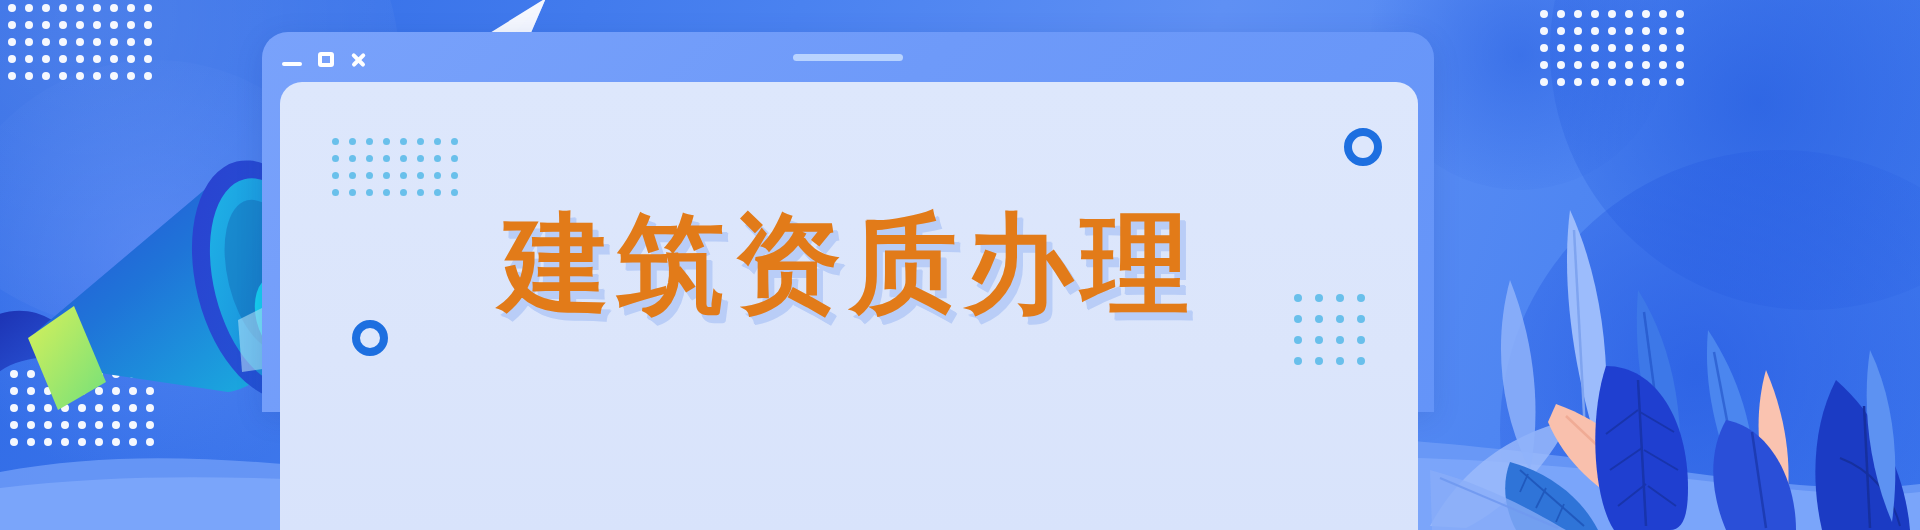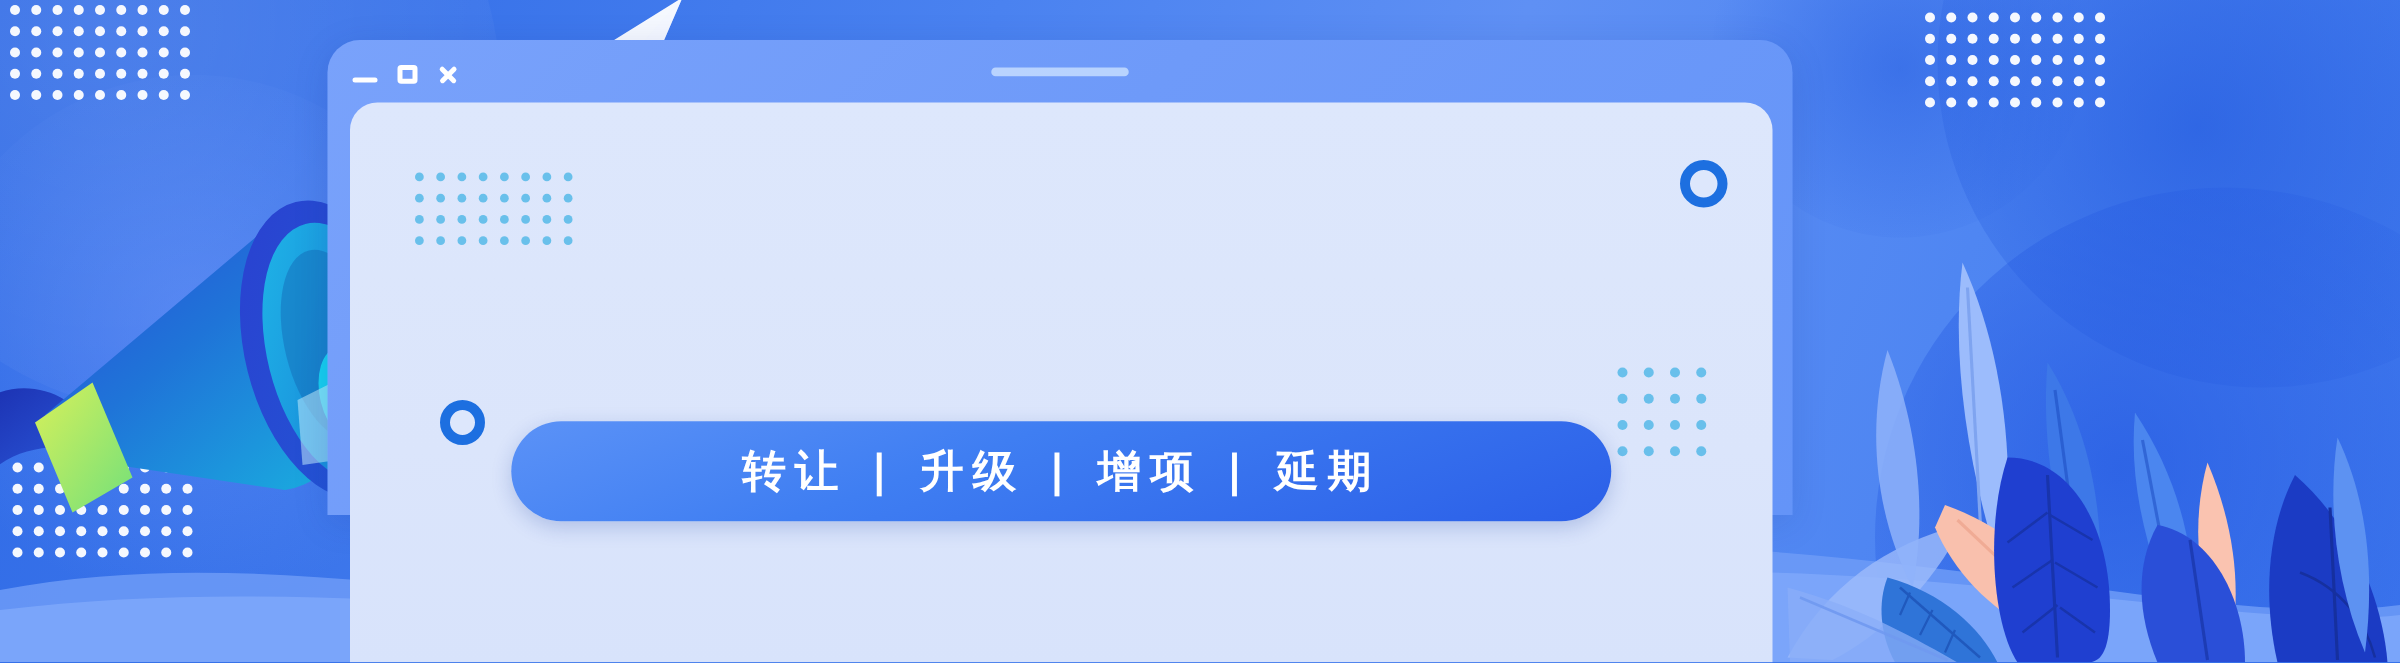--- a/index.html
+++ b/index.html
@@ -543,22 +543,20 @@
         <i style="left: 0px; top: 42px; width: 8px; height: 8px; background: rgb(85, 184, 232); opacity: 0.85;"></i>
         <i style="left: 21px; top: 42px; width: 8px; height: 8px; background: rgb(85, 184, 232); opacity: 0.85;"></i>
         <i style="left: 42px; top: 42px; width: 8px; height: 8px; background: rgb(85, 184, 232); opacity: 0.85;"></i>
         <i style="left: 63px; top: 42px; width: 8px; height: 8px; background: rgb(85, 184, 232); opacity: 0.85;"></i>
         <i style="left: 0px; top: 63px; width: 8px; height: 8px; background: rgb(85, 184, 232); opacity: 0.85;"></i>
         <i style="left: 21px; top: 63px; width: 8px; height: 8px; background: rgb(85, 184, 232); opacity: 0.85;"></i>
         <i style="left: 42px; top: 63px; width: 8px; height: 8px; background: rgb(85, 184, 232); opacity: 0.85;"></i>
         <i style="left: 63px; top: 63px; width: 8px; height: 8px; background: rgb(85, 184, 232); opacity: 0.85;"></i>
       </div>
 
-
-    <div class="cta">
-      <span class="cta-text">转让 | 升级 | 增项 | 延期</span>
-    </div>
+    <h1 class="headline">建筑资质办理</h1>
+
 
     <span class="ring ring-right" style="right:36px; top:46px;"></span>
     <span class="ring ring-left" style="left:72px; top:238px;"></span>
   </div>
 
 </div>
 
 </body></html>

